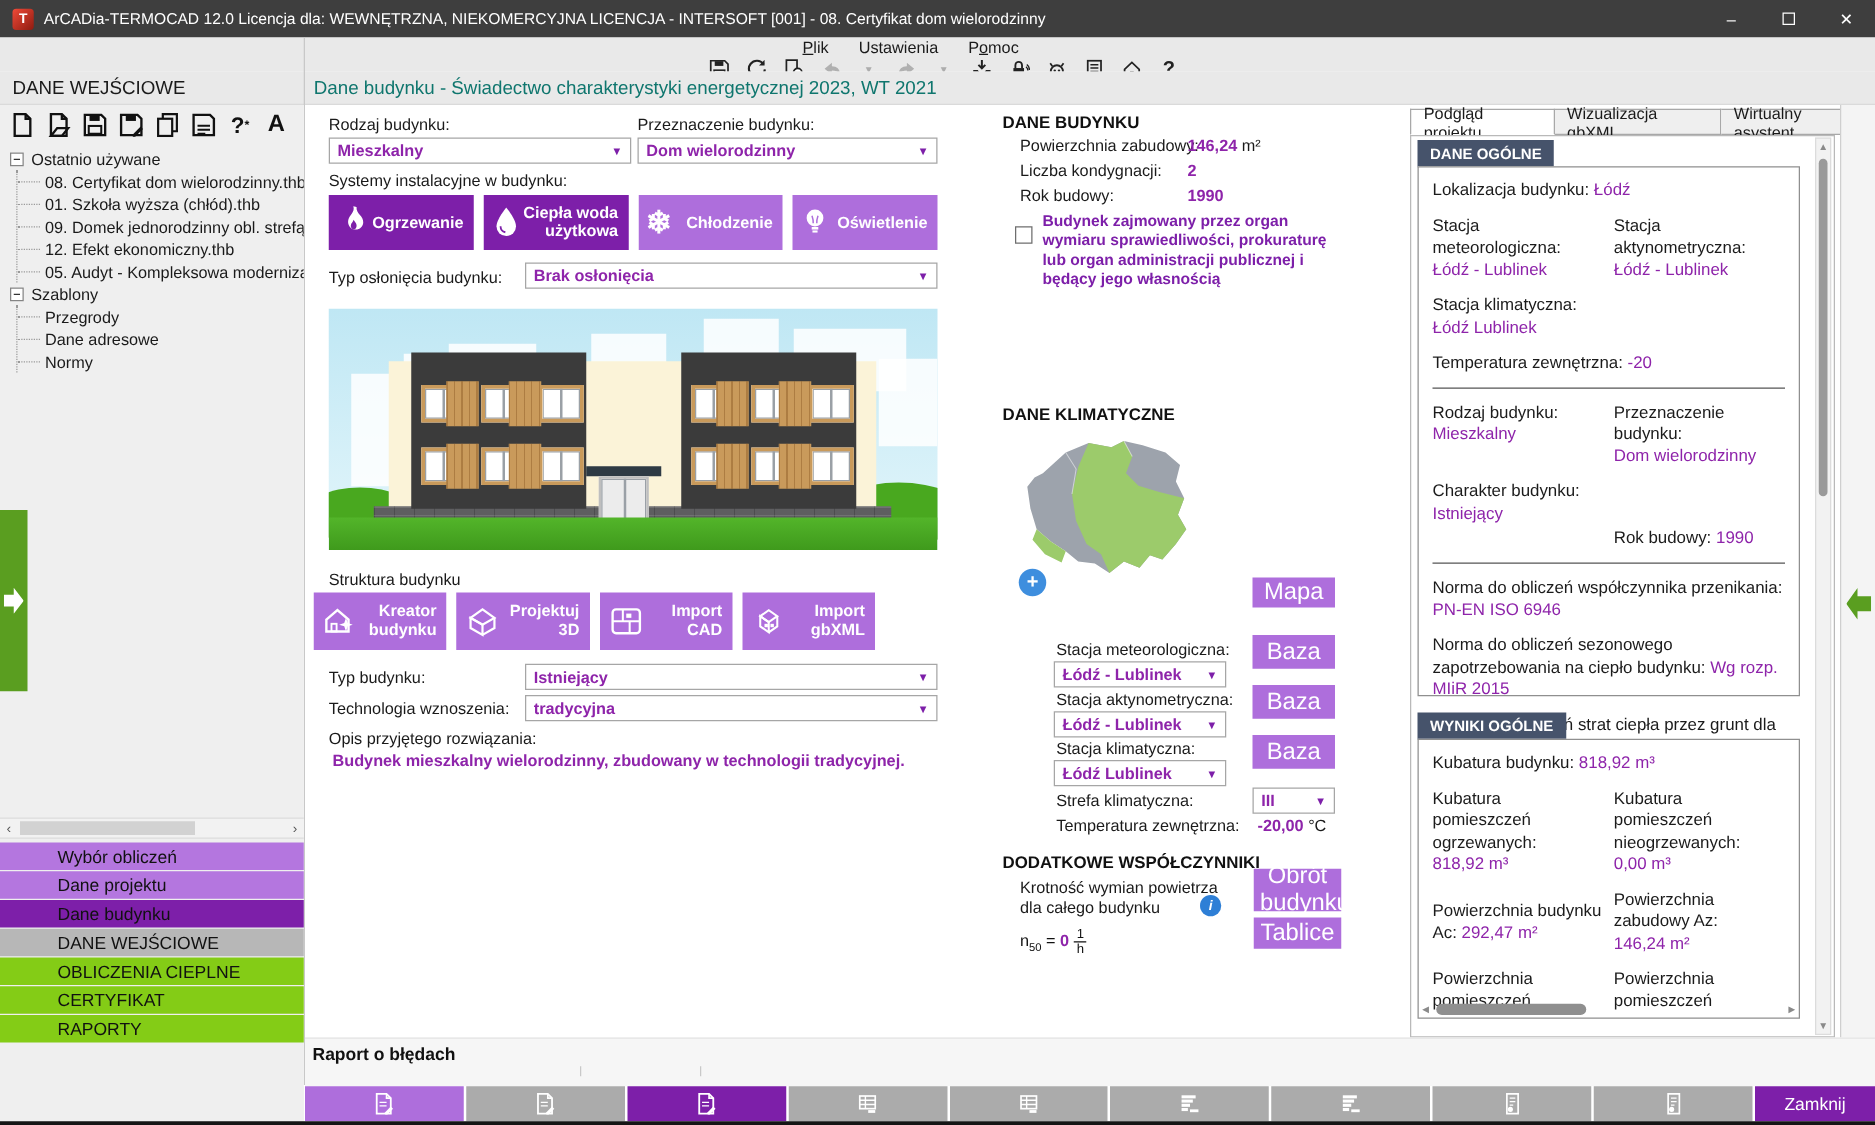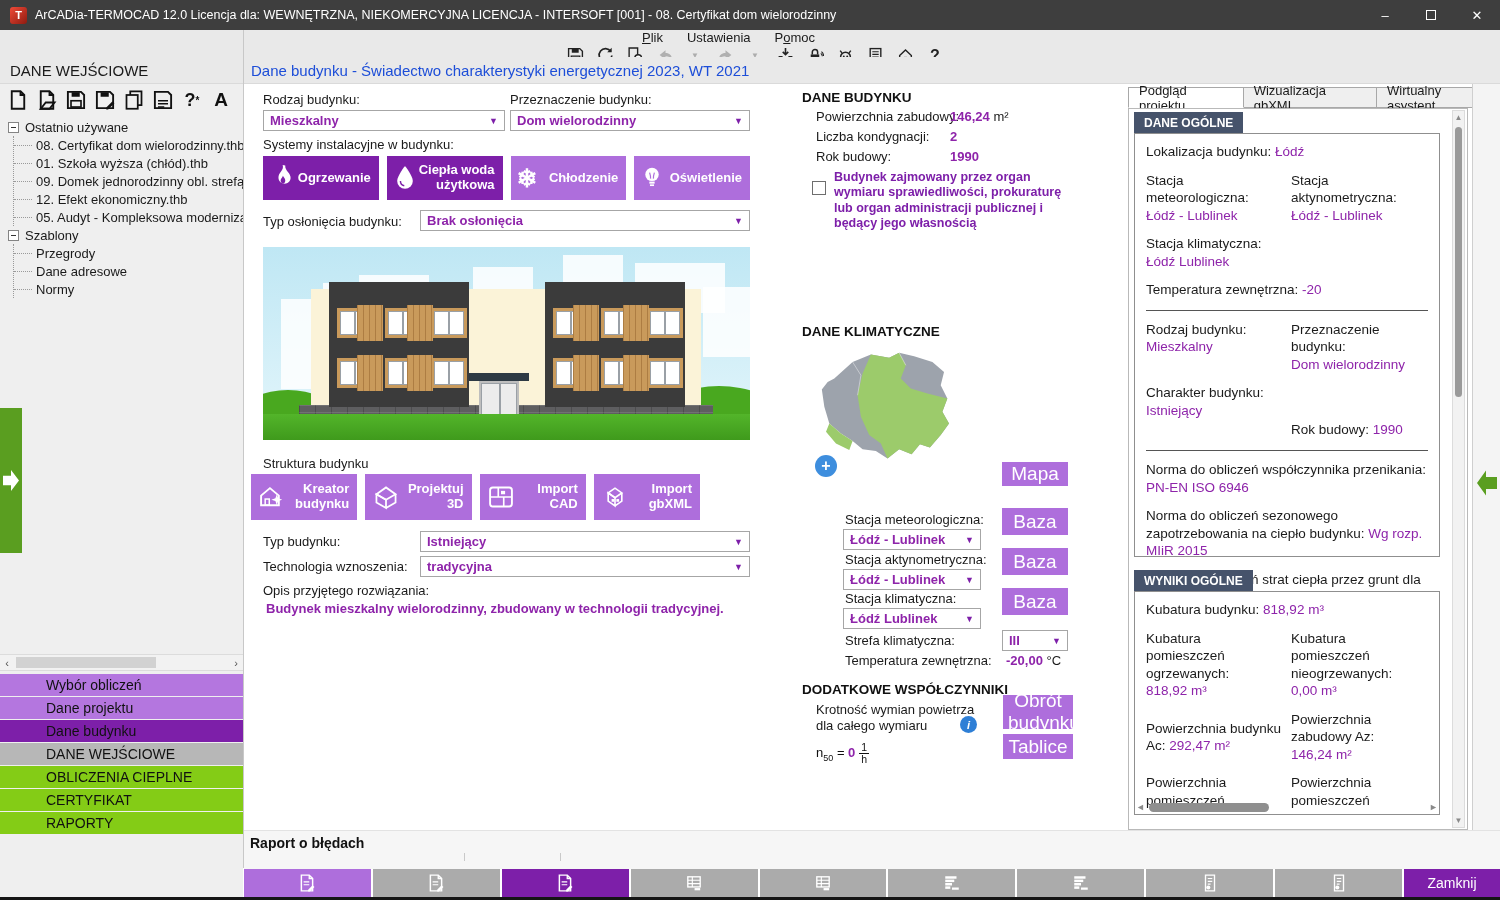--- a/index.html
+++ b/index.html
@@ -16,21 +16,21 @@
   
   .toprow{position:absolute;top:30px;left:0;width:1500px;height:27px;background:#E9E9E9;display:flex;align-items:center;flex-direction:column;}
   .menus{width:244px;display:flex;gap:24px;padding-left:14px;font-size:13px;color:#1a1a1a;}
   .menus u{text-decoration:underline;}
   .tbar{display:flex;align-items:center;gap:9px;padding-left:10px;}
   .tico{width:21px;height:21px;display:flex;align-items:center;justify-content:center;font-size:15px;color:#222;}
   .tico.dis{color:#ADADAD;}
   .tico svg{display:block;}
   .headerrow{position:absolute;top:57px;left:0;width:1500px;height:27px;background:#E9E9E9;border-bottom:1px solid #DADADA;display:flex;align-items:center;}
   .lefttitle{width:244px;padding-left:10px;font-size:15px;color:#1a1a1a;}
-  .maintitle{padding-left:7px;font-size:15px;color:#1d4ed8;}
+  .maintitle{padding-left:7px;font-size:15px;color:#0f766e;}
   .vdivider{position:absolute;top:30px;left:243px;width:1px;height:838px;background:#C8C8C8;}
 
   
   .leftcol{position:absolute;top:84px;left:0;width:243px;height:816px;background:#EFEFEF;}
   .ltools{display:flex;gap:5px;padding:4px 0 2px 6px;align-items:center;}
   .lico{width:24px;height:24px;display:flex;align-items:center;justify-content:center;color:#111;font-weight:bold;font-size:17px;}
   .tree{font-size:13px;color:#1a1a1a;padding-top:4px;}
   .tgroup{display:flex;align-items:center;height:18px;padding-left:8px;gap:6px;}
   .tbox{width:11px;height:11px;border:1px solid #848484;background:#fff;position:relative;flex:0 0 11px;}
   .tbox::after{content:"";position:absolute;left:2px;top:4.5px;width:5px;height:1px;background:#333;}
@@ -553,21 +553,21 @@
     <div class="flabel" style="left:601px;top:549px;">Strefa klimatyczna:</div>
     <div class="select" style="left:758px;top:546px;width:66px;">
         <span class="val">III</span>
         <span class="car">▼</span>
       </div>
     <div class="flabel" style="left:601px;top:569px;">Temperatura zewnętrzna:</div>
     <div class="flabel" style="left:762px;top:569px;"><span class="pv">-20,00</span> <span>°C</span></div>
 
     <div class="sect" style="left:558px;top:598px;">DODATKOWE WSPÓŁCZYNNIKI</div>
     <div class="flabel" style="left:572px;top:618px;">Krotność wymian powietrza</div>
-    <div class="flabel" style="left:572px;top:634px;">dla całego wymiaru</div>
+    <div class="flabel" style="left:572px;top:634px;">dla całego budynku</div>
     <div class="infoico" style="left:716px;top:632px;">
         <span>i</span>
       </div>
     <div class="n50" style="left:572px;top:658px;">
       <span><span>n</span><sub>50</sub> <span>=</span> <span class="pv">0</span></span>
       <span class="frac">
           <span>1</span>
           <span class="den">h</span>
         </span>
     </div>

